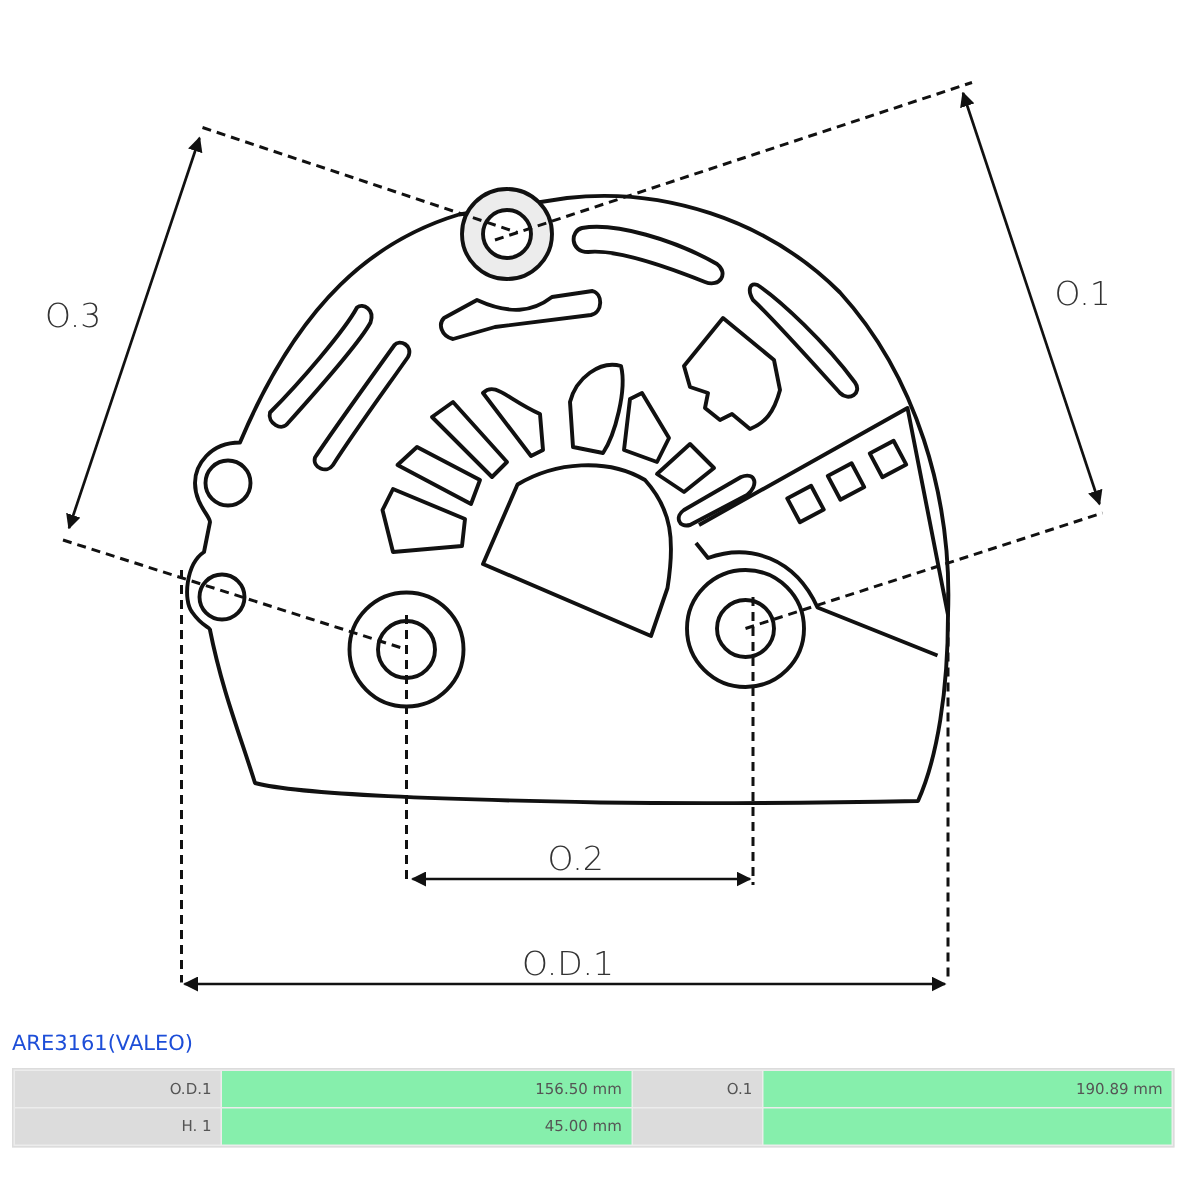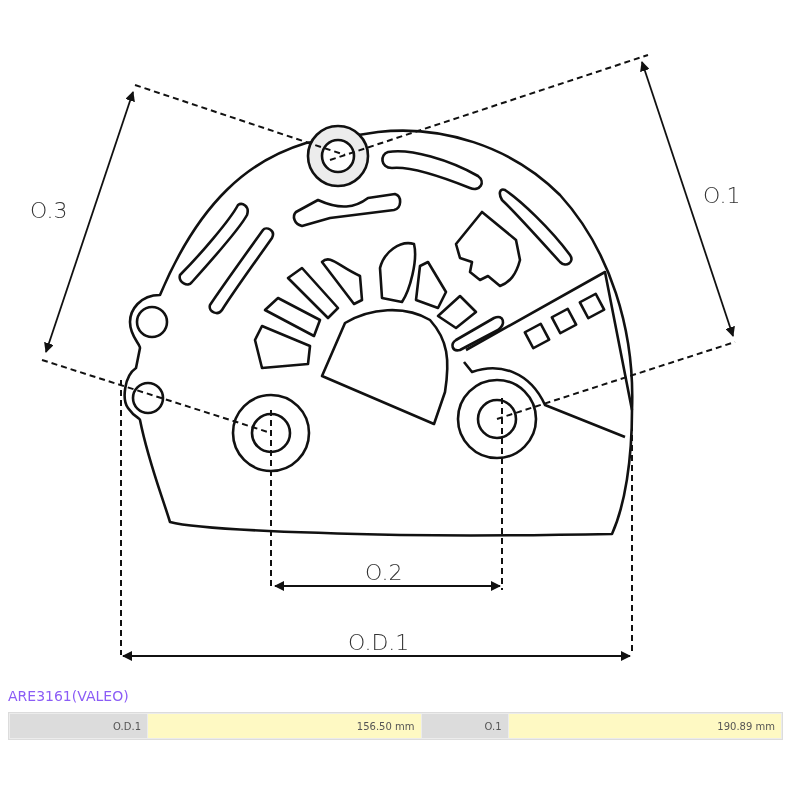--- a/index.html
+++ b/index.html
@@ -1,23 +1,23 @@
 <!DOCTYPE html>
 <html><head>
 <meta charset="utf-8">
 <style>
   html, body { margin: 0; padding: 0; background: #ffffff; }
   body { width: 800px; height: 800px; position: relative; overflow: hidden; font-family: "DejaVu Sans", sans-serif; }
   #drawing { position: absolute; left: 0; top: 0; width: 800px; height: 680px; }
   .dim-label { font-family: "DejaVu Sans", sans-serif; font-size: 22px; fill: #333333; font-weight: 300; }
-  #product-title { position: absolute; left: 8px; top: 688px; font-size: 14px; color: #8b5cf6; font-family: "DejaVu Sans", sans-serif; }
+  #product-title { position: absolute; left: 8px; top: 688px; font-size: 14px; color: #1d4ed8; font-family: "DejaVu Sans", sans-serif; }
   #spec-table { position: absolute; left: 8px; top: 712px; width: 775px; border-collapse: separate; border-spacing: 1px; background: #ececec; border: 1px solid #dcdcdc; }
   #spec-table td { height: 24px; font-size: 10px; color: #555555; padding: 0 6px; text-align: right; font-family: "DejaVu Sans", sans-serif; }
   #spec-table td.lbl { background: #dcdcdc; width: 125px; }
-  #spec-table td.val { background: #fef9c3; }
+  #spec-table td.val { background: #86efac; }
   #spec-table td.lbl2 { background: #dcdcdc; width: 74px; }
 </style>
 </head>
 <body>
 
 <svg id="drawing" viewBox="0 0 800 680" xmlns="http://www.w3.org/2000/svg">
   <defs>
     <marker id="arr" markerWidth="10" markerHeight="10" refX="9" refY="5" orient="auto" markerUnits="userSpaceOnUse">
       <path d="M0,0 L10,5 L0,10 z" fill="#111"></path>
     </marker>
@@ -97,14 +97,20 @@
 <div id="product-title">ARE3161(VALEO)</div>
 
 <table id="spec-table">
   <tbody>
       <tr>
     <td class="lbl">O.D.1</td>
     <td class="val">156.50 mm</td>
     <td class="lbl2">O.1</td>
     <td class="val">190.89 mm</td>
   </tr>
+  <tr>
+    <td class="lbl">H. 1</td>
+    <td class="val">45.00 mm</td>
+    <td class="lbl2"></td>
+    <td class="val"></td>
+  </tr>
 </tbody>
   </table>
 
 </body></html>

